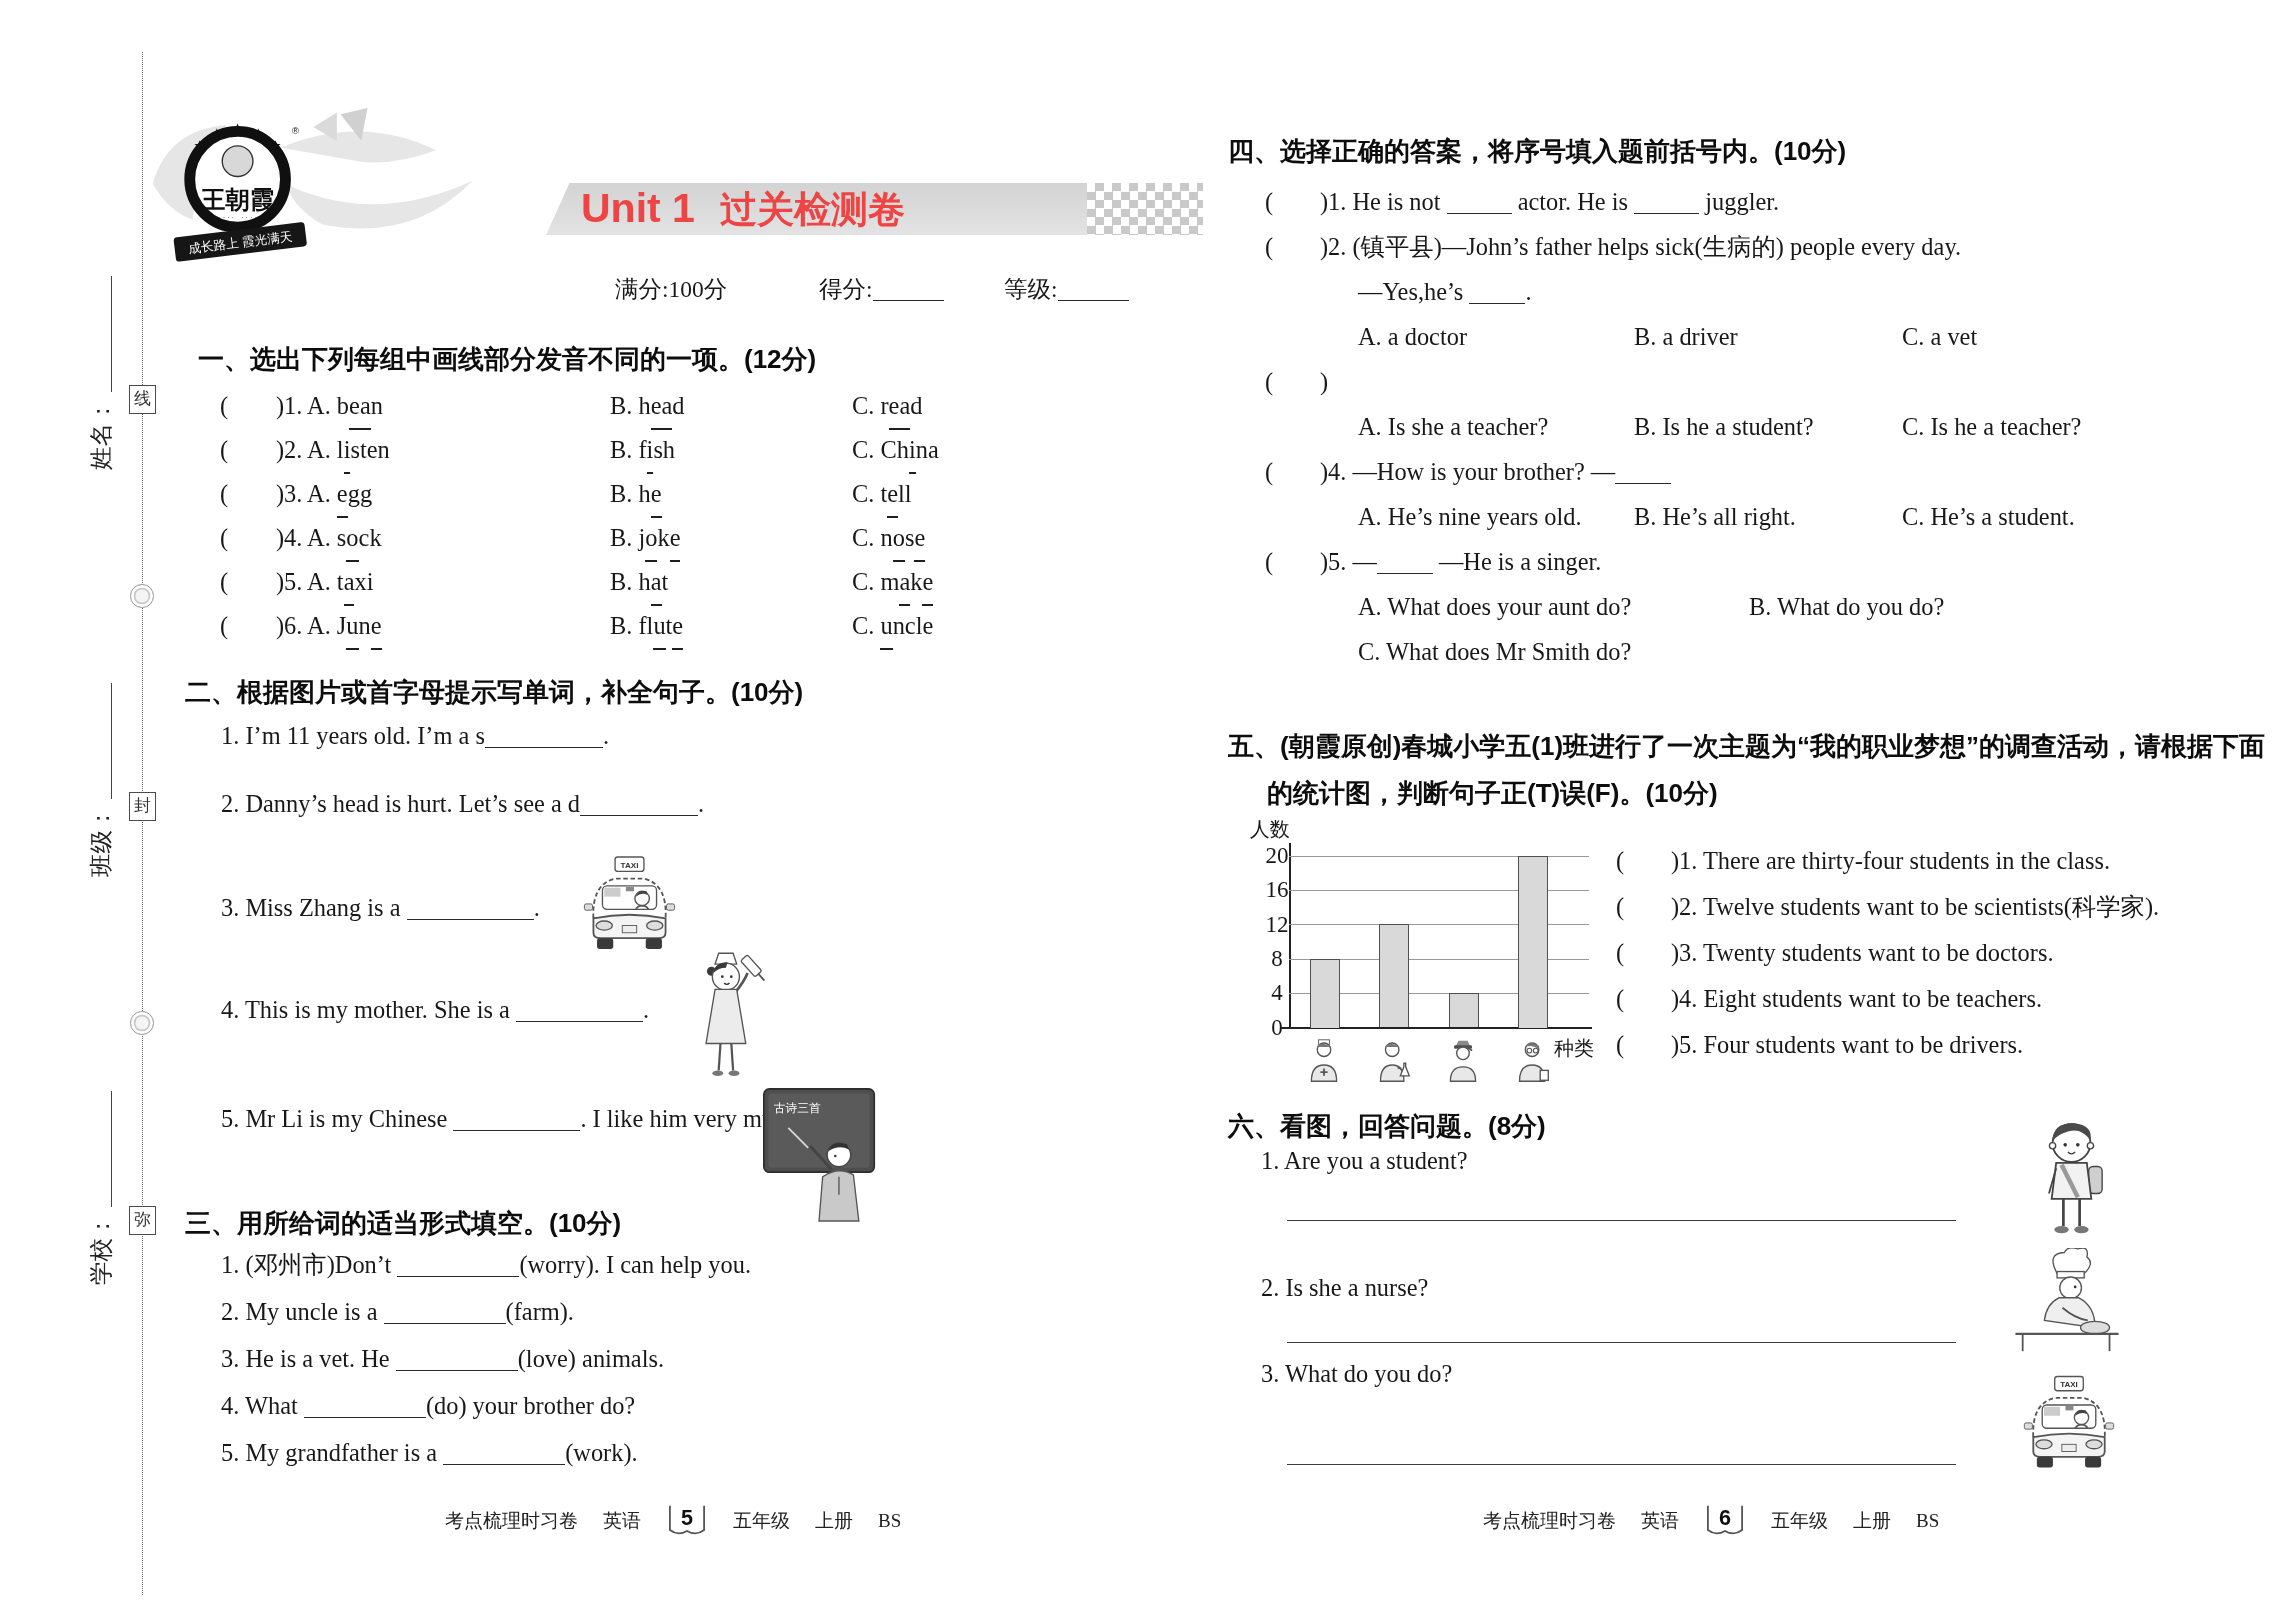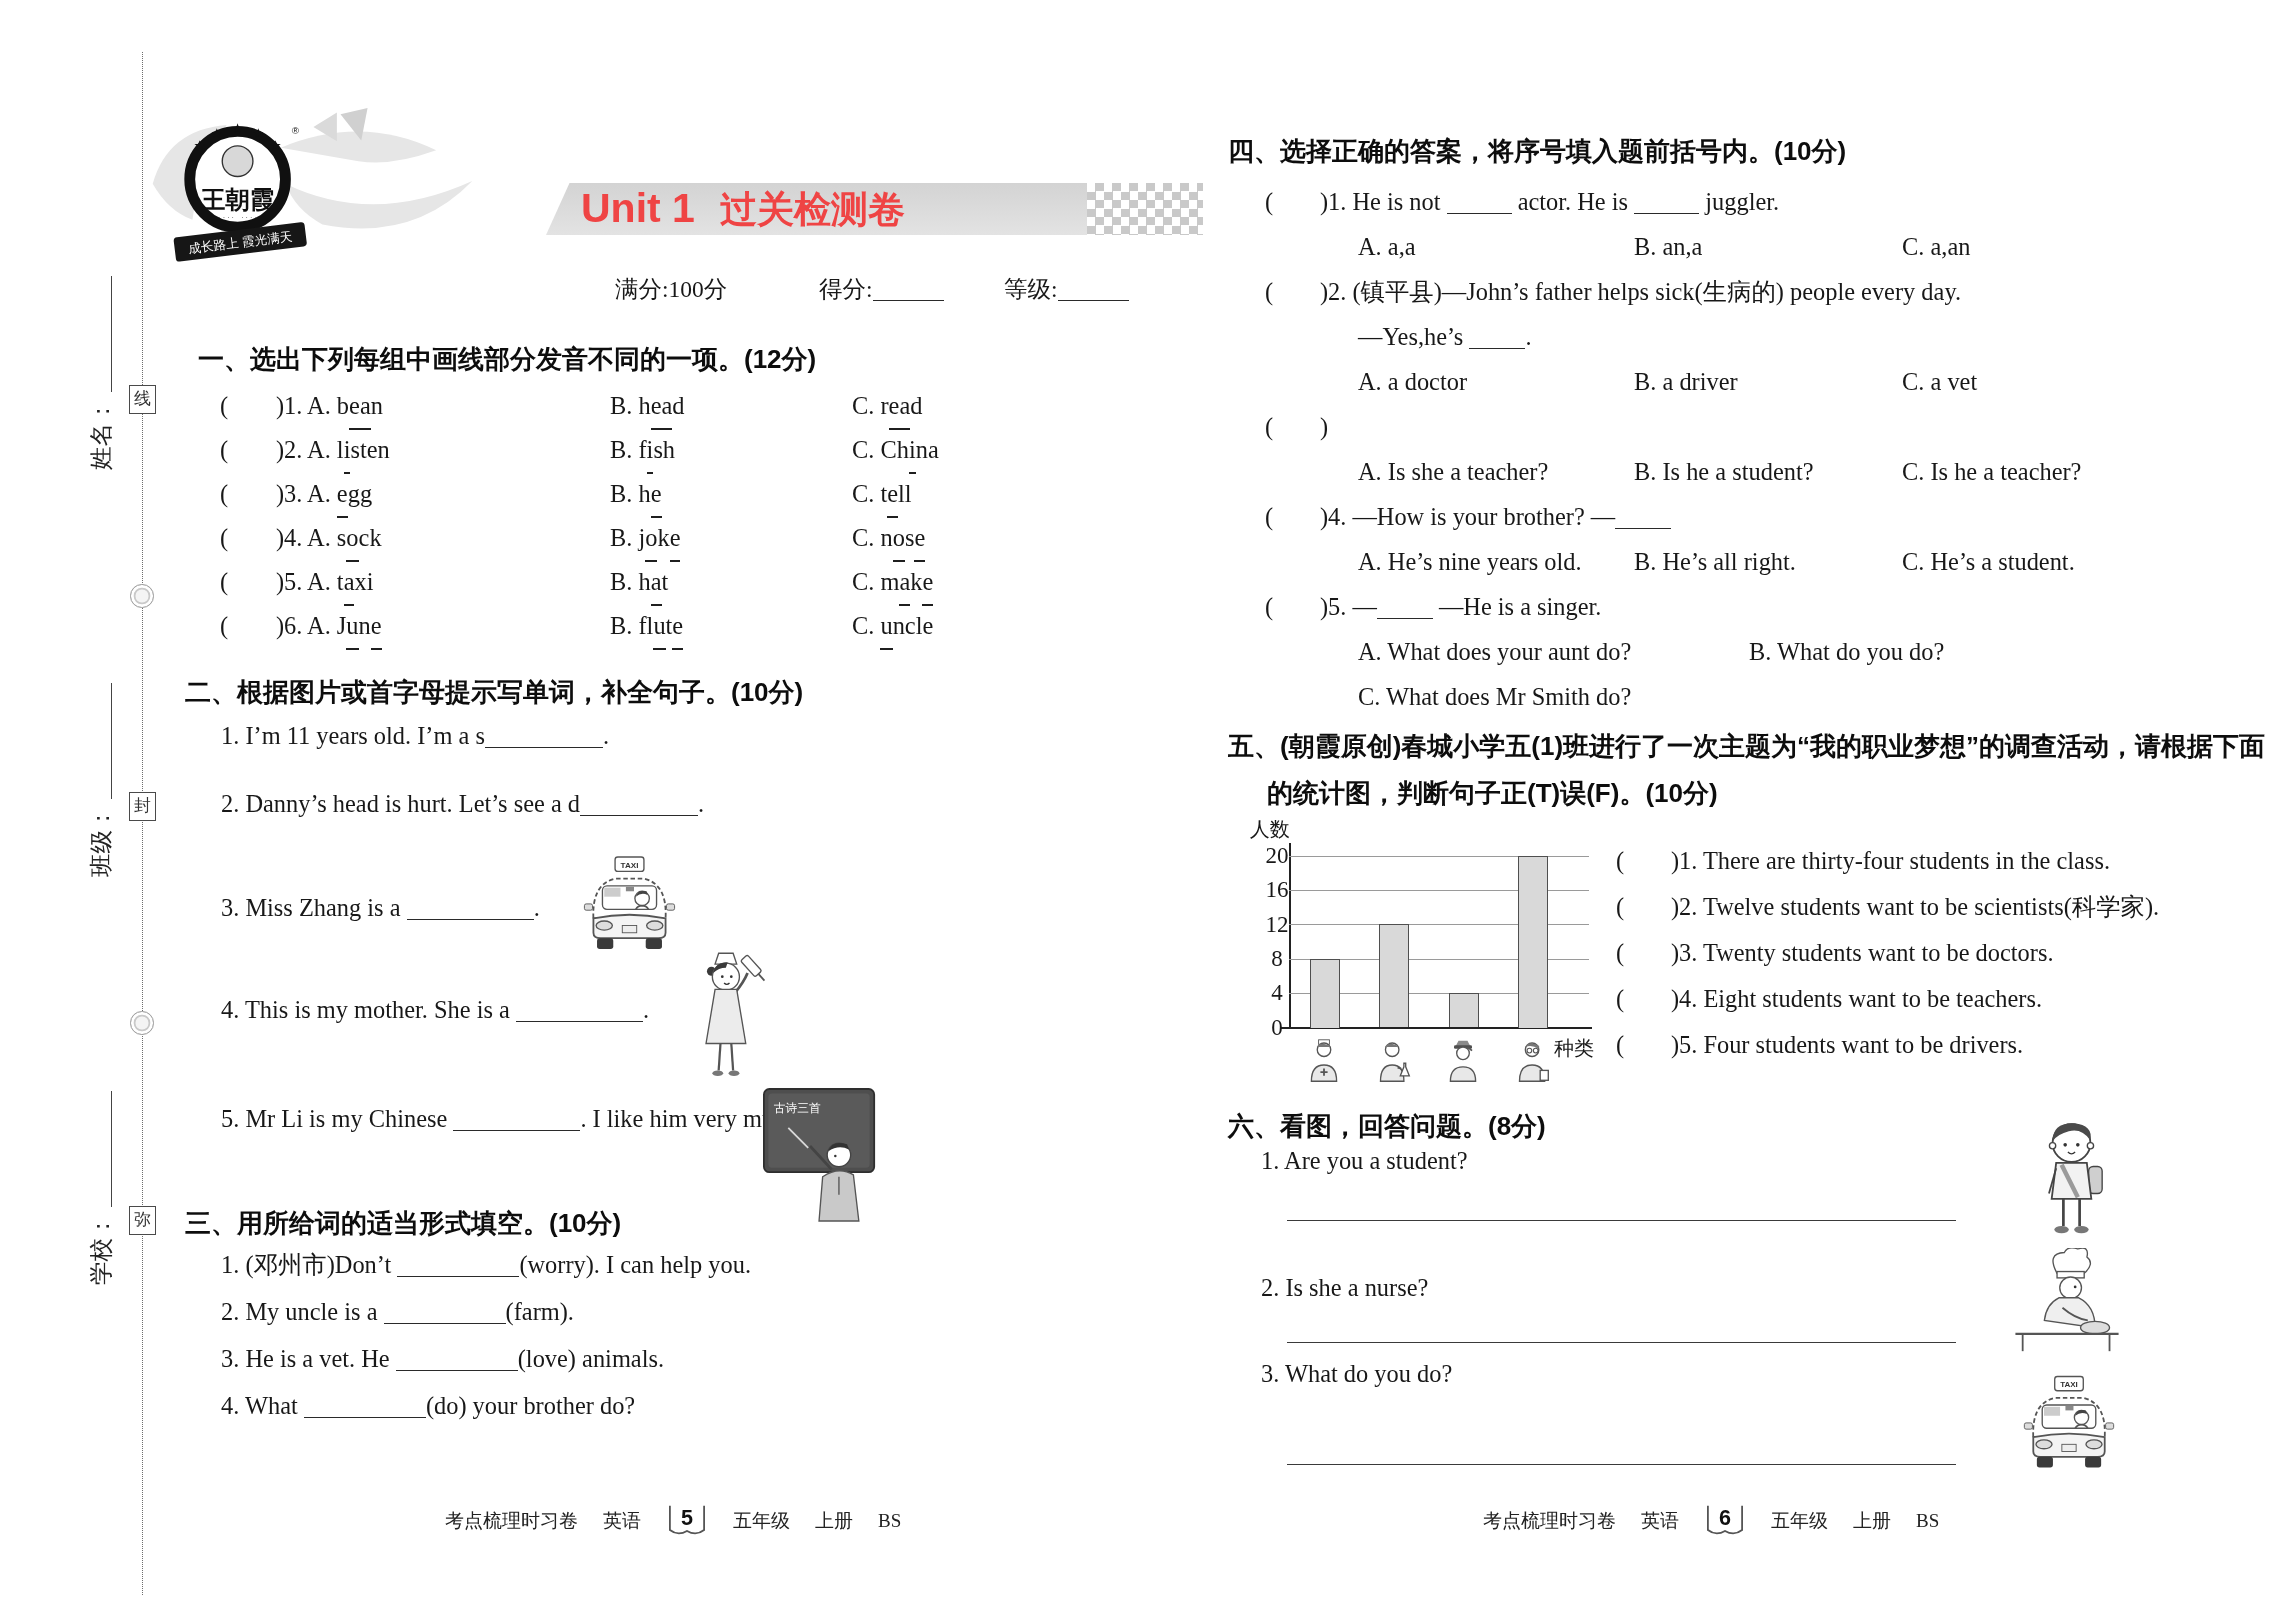--- a/index.html
+++ b/index.html
@@ -207,20 +207,21 @@
   <path d="M66 98 Q84 86 100 96 L106 147 L62 147 Z" fill="#c9c9c9" stroke="#555" stroke-width="1.5"></path>
   <line x1="84" y1="98" x2="84" y2="118" stroke="#555" stroke-width="1.5"></line>
 </svg>
 
 <div class="abs hd" style="left:185px;top:1206px">三、用所给词的适当形式填空。(10分)</div>
 <div class="abs" id="s3-items" style="left:221px;top:1241px">
   <div class="item"><span>1. (邓州市)Don’t </span><span class="blank" style="width: 122px;"></span><span>(worry). I can help you.</span></div>
   <div class="item"><span>2. My uncle is a </span><span class="blank" style="width: 122px;"></span><span>(farm).</span></div>
   <div class="item"><span>3. He is a vet. He </span><span class="blank" style="width: 122px;"></span><span>(love) animals.</span></div>
   <div class="item"><span>4. What </span><span class="blank" style="width: 122px;"></span><span>(do) your brother do?</span></div>
+  <div class="item"><span>5. My grandfather is a </span><span class="blank" style="width: 122px;"></span><span>(work).</span></div>
 </div>
 
 <div class="abs foot" style="left:445px;top:1503px">
   <span>考点梳理时习卷</span>
   <span>英语</span>
   <span class="book">
     <svg width="42" height="36" viewBox="0 0 46 40" style="font-size:21px">
       <path d="M4 3 V30 Q13 37 23 31 Q33 37 42 30 V3" fill="none" stroke="#555" stroke-width="2"></path>
       <text x="23" y="24" text-anchor="middle" font-size="24" font-weight="bold" fill="#111">5</text>
     </svg>
@@ -230,21 +231,20 @@
   <span>BS</span>
 </div>
 
 <div class="abs hd" style="left:1228px;top:134px">四、选择正确的答案，将序号填入题前括号内。(10分)</div>
 <div class="abs" id="s4-items">
     <div class="s4row">
       <div class="line first"><span class="brk" style="width: 63px;">
           <i>(</i>
           <i>)</i>
         </span><span><span>1. He is not </span><span class="blank" style="width: 65px;"></span><span> actor. He is </span><span class="blank" style="width: 65px;"></span><span> juggler.</span></span></div>
-      <div class="optrow rest"><span class="o3a">A. a,a</span><span class="o3b">B. an,a</span><span>C. a,an</span></div>
     </div>
     <div class="s4row">
       <div class="line first"><span class="brk" style="width: 63px;">
           <i>(</i>
           <i>)</i>
         </span><span><span>2. (镇平县)—John’s father helps sick(生病的) people every day.</span></span></div>
       <div class="line rest"><span><span>—Yes,he’s </span><span class="blank" style="width: 56px;"></span><span>.</span></span></div>
       <div class="optrow rest"><span class="o3a">A. a doctor</span><span class="o3b">B. a driver</span><span>C. a vet</span></div>
     </div>
     <div class="s4row">

